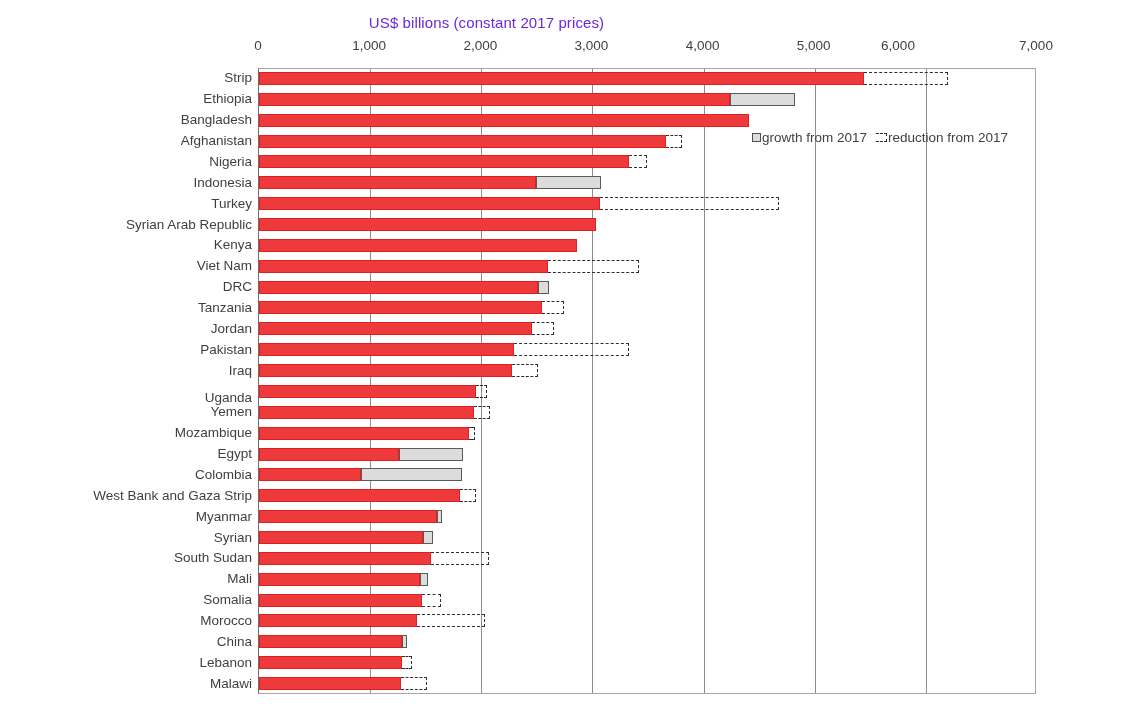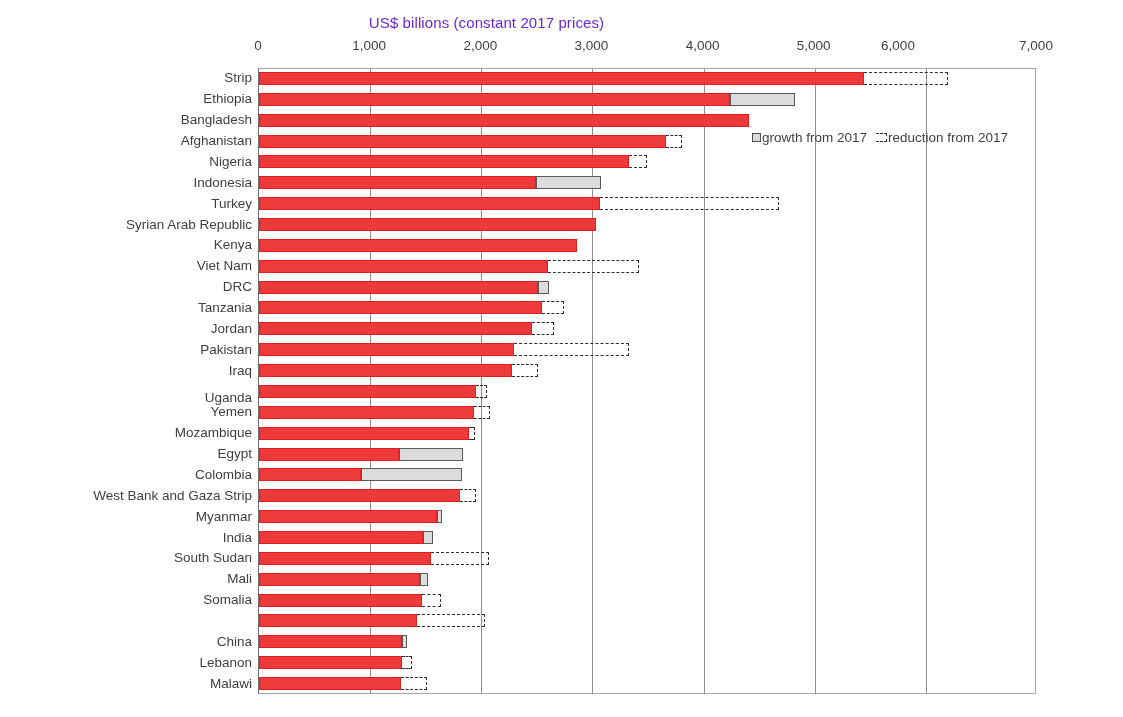--- a/index.html
+++ b/index.html
@@ -205,24 +205,25 @@
       <div class="cat-label" style="top: 253.833px;">Jordan</div>
       <div class="cat-label" style="top: 274.7px;">Pakistan</div>
       <div class="cat-label" style="top: 295.567px;">Iraq</div>
       <div class="cat-label" style="top: 316.433px; margin-top: 7px;">Uganda</div>
       <div class="cat-label" style="top: 337.3px;">Yemen</div>
       <div class="cat-label" style="top: 358.167px;">Mozambique</div>
       <div class="cat-label" style="top: 379.033px;">Egypt</div>
       <div class="cat-label" style="top: 399.9px;">Colombia</div>
       <div class="cat-label" style="top: 420.767px;">West Bank and Gaza Strip</div>
       <div class="cat-label" style="top: 441.633px;">Myanmar</div>
-      <div class="cat-label" style="top: 462.5px;">India</div>
+      <div class="cat-label" style="top: 462.5px;">Syrian</div>
       <div class="cat-label" style="top: 483.367px;">South Sudan</div>
       <div class="cat-label" style="top: 504.233px;">Mali</div>
       <div class="cat-label" style="top: 525.1px;">Somalia</div>
+      <div class="cat-label" style="top: 545.967px;">Morocco</div>
       <div class="cat-label" style="top: 566.833px;">China</div>
       <div class="cat-label" style="top: 587.7px;">Lebanon</div>
       <div class="cat-label" style="top: 608.567px;">Malawi</div>
     </div>
 
   <div id="bars-layer">
       <div class="bar-row" style="top: 3.93333px; height: 13px; width: 778px;">
         <div class="bar-reduction" style="left: 604.617px; width: 84.4686px; top: 0px;"></div>
         <div class="bar-main" style="width: 604.617px;"></div>
       </div>

